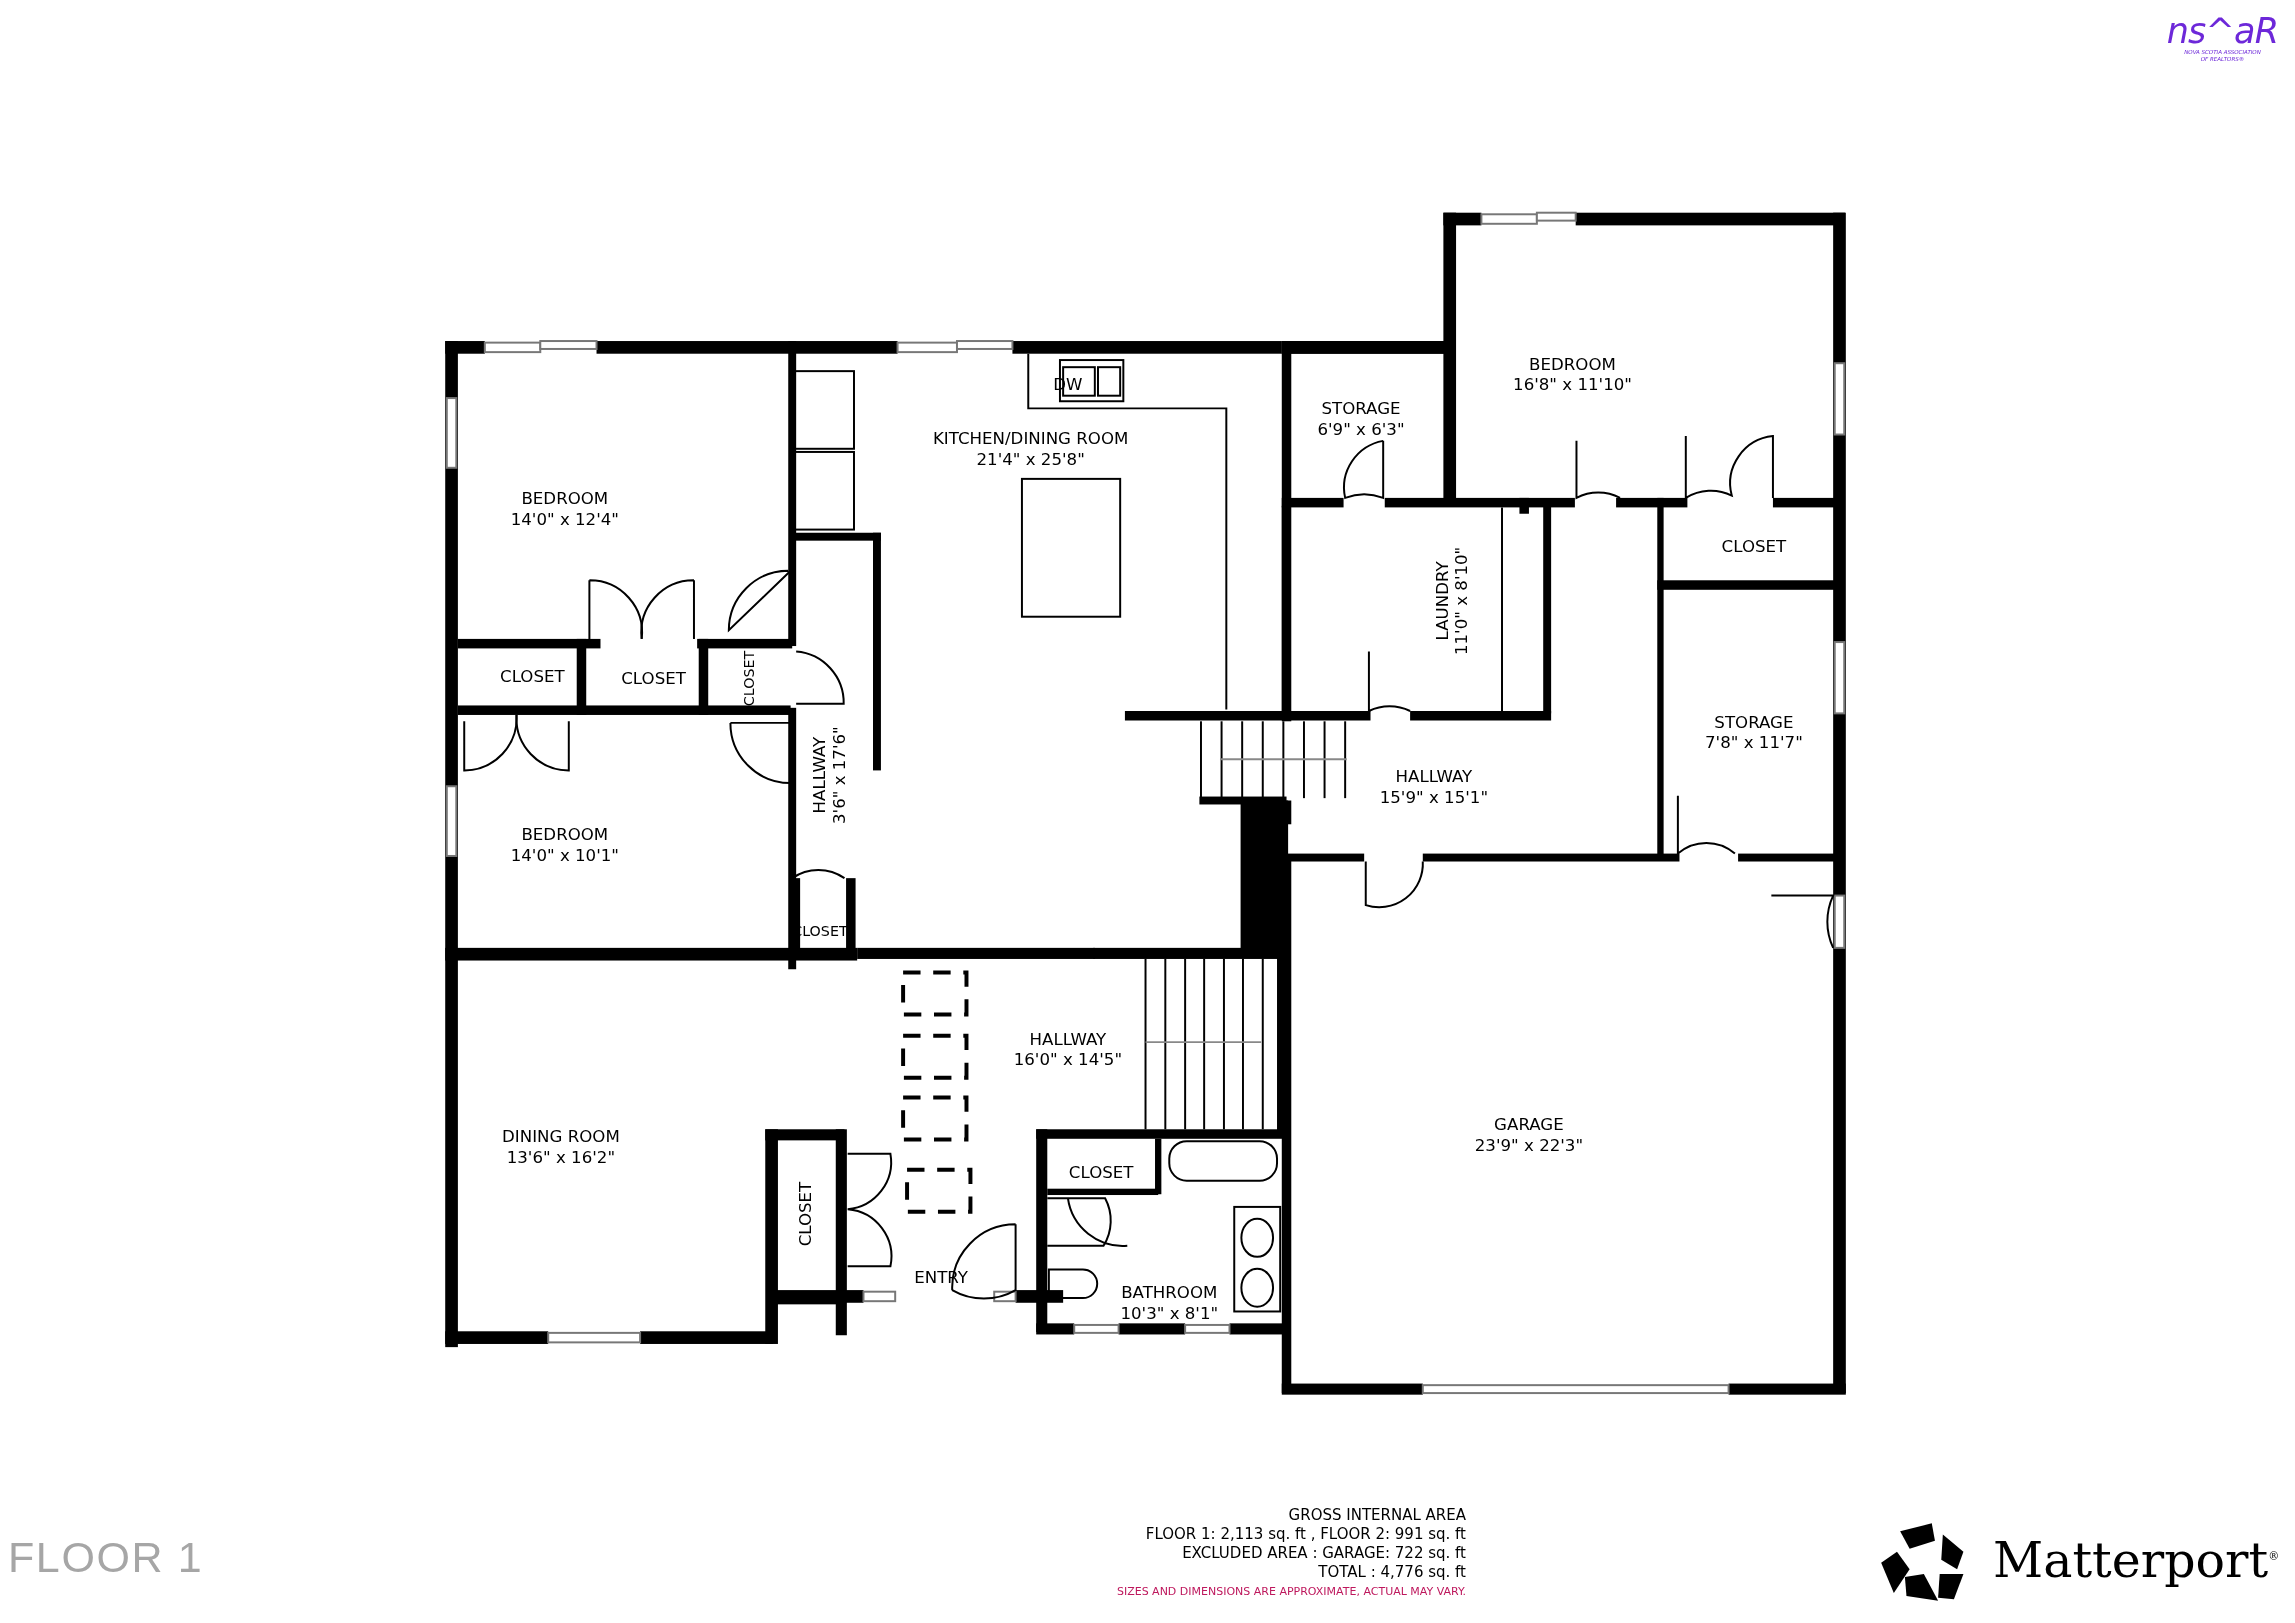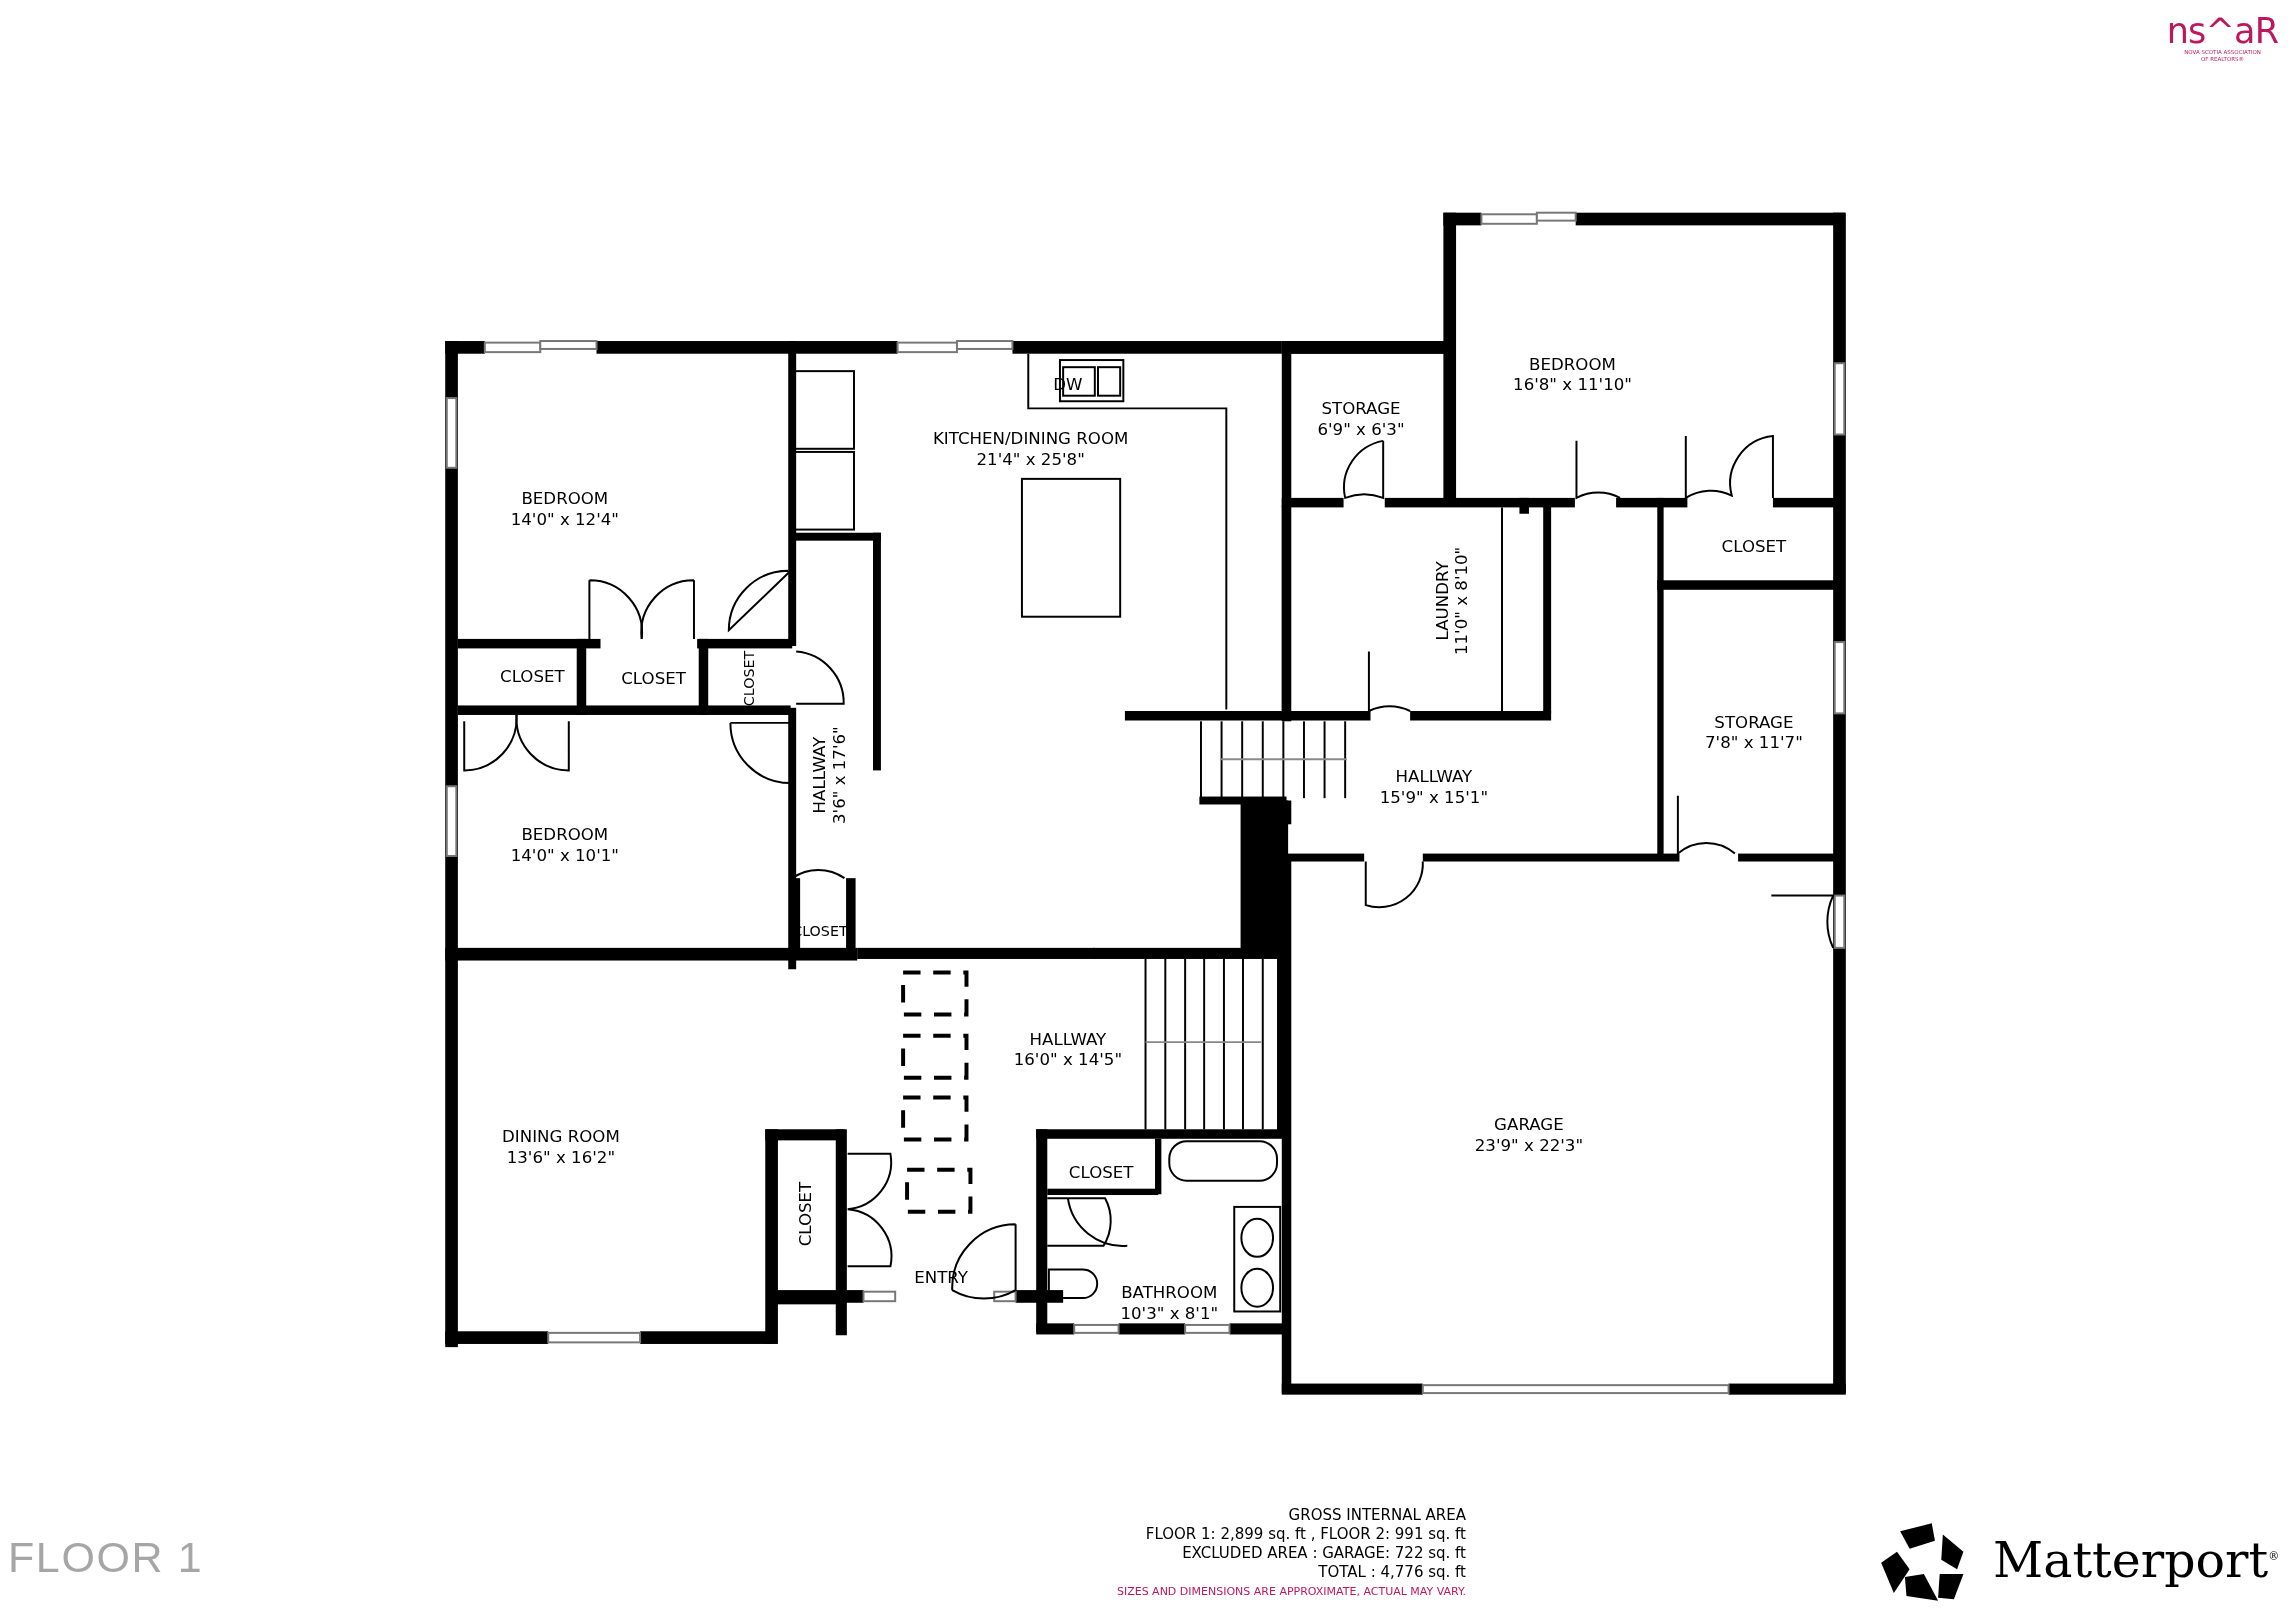--- a/index.html
+++ b/index.html
@@ -11,21 +11,21 @@
     .win { fill: #fff; stroke: #777; stroke-width: 2.5; }
     .dash { fill: none; stroke: #000; stroke-width: 5; stroke-dasharray: 22 16; }
     .lbl { font-family: "DejaVu Sans", sans-serif; font-size: 21px; fill: #000; text-anchor: middle; }
     .lbl-s { font-size: 18px; }
     .floor-label { position: absolute; left: 8px; top: 1533px; font-family: "Liberation Sans", sans-serif; font-size: 43px; color: #a6a6a6; letter-spacing: 1.6px; }
     .area { position: absolute; left: 832px; top: 1506px; width: 634px; text-align: right; font-family: "DejaVu Sans", sans-serif; font-size: 15px; line-height: 19px; color: #000; }
     .area .disc { color: #be185d; font-size: 11px; }
     .mp { position: absolute; left: 1878px; top: 1517px; height: 87px; display: flex; align-items: center; }
     .mp-text { font-family: "DejaVu Serif", serif; font-size: 49px; color: #000; margin-left: 28px; }
     .mp-reg { font-size: 11px; vertical-align: super; }
-    .nsar { position: absolute; left: 2159px; top: 14.3px; width: 127px; text-align: center; color: #be185d; }
+    .nsar { position: absolute; left: 2159px; top: 14.3px; width: 127px; text-align: center; color: #6d28d9; font-style: italic; }
     .nsar-big { font-family: "DejaVu Sans", sans-serif; font-size: 35px; letter-spacing: -0.8px; line-height: 35px; }
     .nsar-small { font-family: "DejaVu Sans", sans-serif; font-size: 5.5px; line-height: 7.1px; }
   </style>
 </head>
 <body>
 
 <div class="nsar">
   <div class="nsar-big">ns^aR</div>
   <div class="nsar-small">NOVA SCOTIA ASSOCIATION</div>
   <div class="nsar-small">OF REALTORS®</div>
@@ -275,21 +275,21 @@
 
     <text class="lbl" x="1930" y="1426">GARAGE</text>
     <text class="lbl" x="1930" y="1452">23'9" x 22'3"</text>
   </g>
 </svg>
 
 <div class="floor-label">FLOOR 1</div>
 
 <div class="area">
   <div>GROSS INTERNAL AREA</div>
-  <div>FLOOR 1: 2,899 sq. ft , FLOOR 2: 991 sq. ft</div>
+  <div>FLOOR 1: 2,113 sq. ft , FLOOR 2: 991 sq. ft</div>
   <div>EXCLUDED AREA : GARAGE: 722 sq. ft</div>
   <div>TOTAL : 4,776 sq. ft</div>
   <div class="disc">SIZES AND DIMENSIONS ARE APPROXIMATE, ACTUAL MAY VARY.</div>
 </div>
 
 <div class="mp">
   <svg width="87" height="87" viewBox="0 0 110 110">
     <polygon points="28,18 68,8 72,30 40,40" fill="#000"></polygon>
     <polygon points="82,22 108,44 100,66 80,54" fill="#000"></polygon>
     <polygon points="78,72 108,72 96,104 76,102" fill="#000"></polygon>

